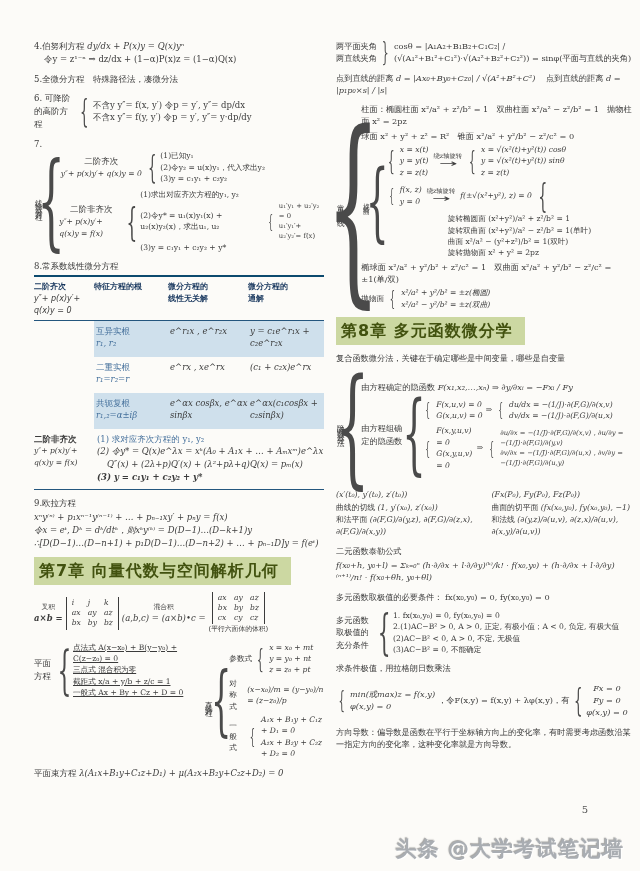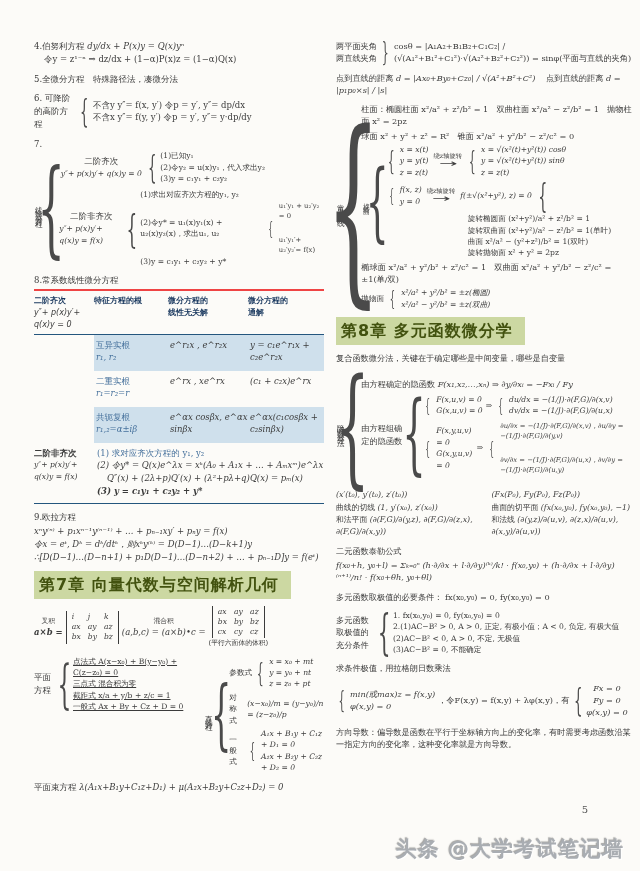--- a/index.html
+++ b/index.html
@@ -9,37 +9,37 @@
   .col{flex:none;}
   .col-left{width:290px;font-size:8.5px;line-height:1.5;}
   .col-right{width:300px;font-size:8.2px;line-height:1.5;}
   .sec{margin-bottom:7px;}
   .grp{display:flex;align-items:center;gap:3px;}
   .stack{display:flex;flex-direction:column;justify-content:center;}
   .ctr{align-items:center;}
   .wrapline{display:block;}
   .bld{font-weight:bold;}
   .steel{color:#46719c;}
-  .tiny{font-size:6.8px;gap:14px;}
+  .tiny{font-size:6.8px;}
   .sm{font-size:7.6px;}
   .it{font-style:italic;}
   .mt2{margin-top:2px;} .mt4{margin-top:4px;} .mt6{margin-top:6px;}
   .indent{margin-left:10px;}
   
   .brace,.rbrace{width:11px;flex:none;display:flex;align-items:center;justify-content:center;color:#4a4a4a;}
   .brace::before{content:"{";display:block;line-height:.85;transform:scaleX(.42);font-family:"DejaVu Serif",serif;}
   .rbrace::before{content:"}";display:block;line-height:.85;transform:scaleX(.42);font-family:"DejaVu Serif",serif;}
   
   .vlab{writing-mode:vertical-lr;text-orientation:upright;letter-spacing:3px;flex:none;line-height:1.1;}
   .wlab{flex:none;}
   
   .chap{display:inline-block;background:#ccd8a2;color:#42520f;font-weight:bold;font-size:16px;
         padding:2px 12px 2px 5px;font-family:"DejaVu Sans",sans-serif;letter-spacing:1px;}
   
-  .tbl-title{font-size:8.5px;padding-bottom:2px;border-bottom:2px solid #ef4444;margin-bottom:2px;}
+  .tbl-title{font-size:8.5px;padding-bottom:2px;border-bottom:2px solid #0c4a6e;margin-bottom:2px;}
   .thead{display:flex;font-weight:bold;color:#17365d;padding:2px 0 3px 0;font-family:"DejaVu Sans",sans-serif;font-size:8px;}
   .hc1{width:60px;} .hc2{width:74px;} .hc3{width:80px;} .hc4{flex:1;}
   .tbody{display:flex;border-top:1px solid #24567e;}
   .tlhs{width:60px;padding-top:3px;}
   .trows{flex:1;display:flex;flex-direction:column;}
   .trow{display:flex;padding:4px 0;min-height:28px;}
   .trow.blue{background:#cfe0ec;}
   .tc2{width:74px;padding-left:2px;} .tc3{width:80px;} .tc4{flex:1;}
   .hr{border-top:1.5px solid #24567e;margin:5px 0 4px 0;}
   
@@ -334,21 +334,21 @@
                   <span>f(x, z)</span>
                   <span>y = 0</span>
                 </span>
                 <span class="arrow">
                   <span class="lbl">绕z轴旋转</span>
                   <span class="shaft"></span>
                 </span>
                 <span class="it">f(±√(x²+y²), z) = 0</span>
                 <span class="brace" style="font-size:34px;margin-left:2px;"></span>
               </span>
-              <span class="grp sm" style="margin-left:82px;">
+              <span class="grp sm" style="margin-left:62px;">
                 <span class="stack">
                   <span>旋转椭圆面 (x²+y²)/a² + z²/b² = 1</span>
                   <span>旋转双曲面 (x²+y²)/a² − z²/b² = 1(单叶)</span>
                   <span>曲面 x²/a² − (y²+z²)/b² = 1(双叶)</span>
                   <span>旋转抛物面 x² + y² = 2pz</span>
                 </span>
               </span>
             </span>
           </span>
           <span>椭球面 x²/a² + y²/b² + z²/c² = 1　双曲面 x²/a² + y²/b² − z²/c² = ±1(单/双)</span>

